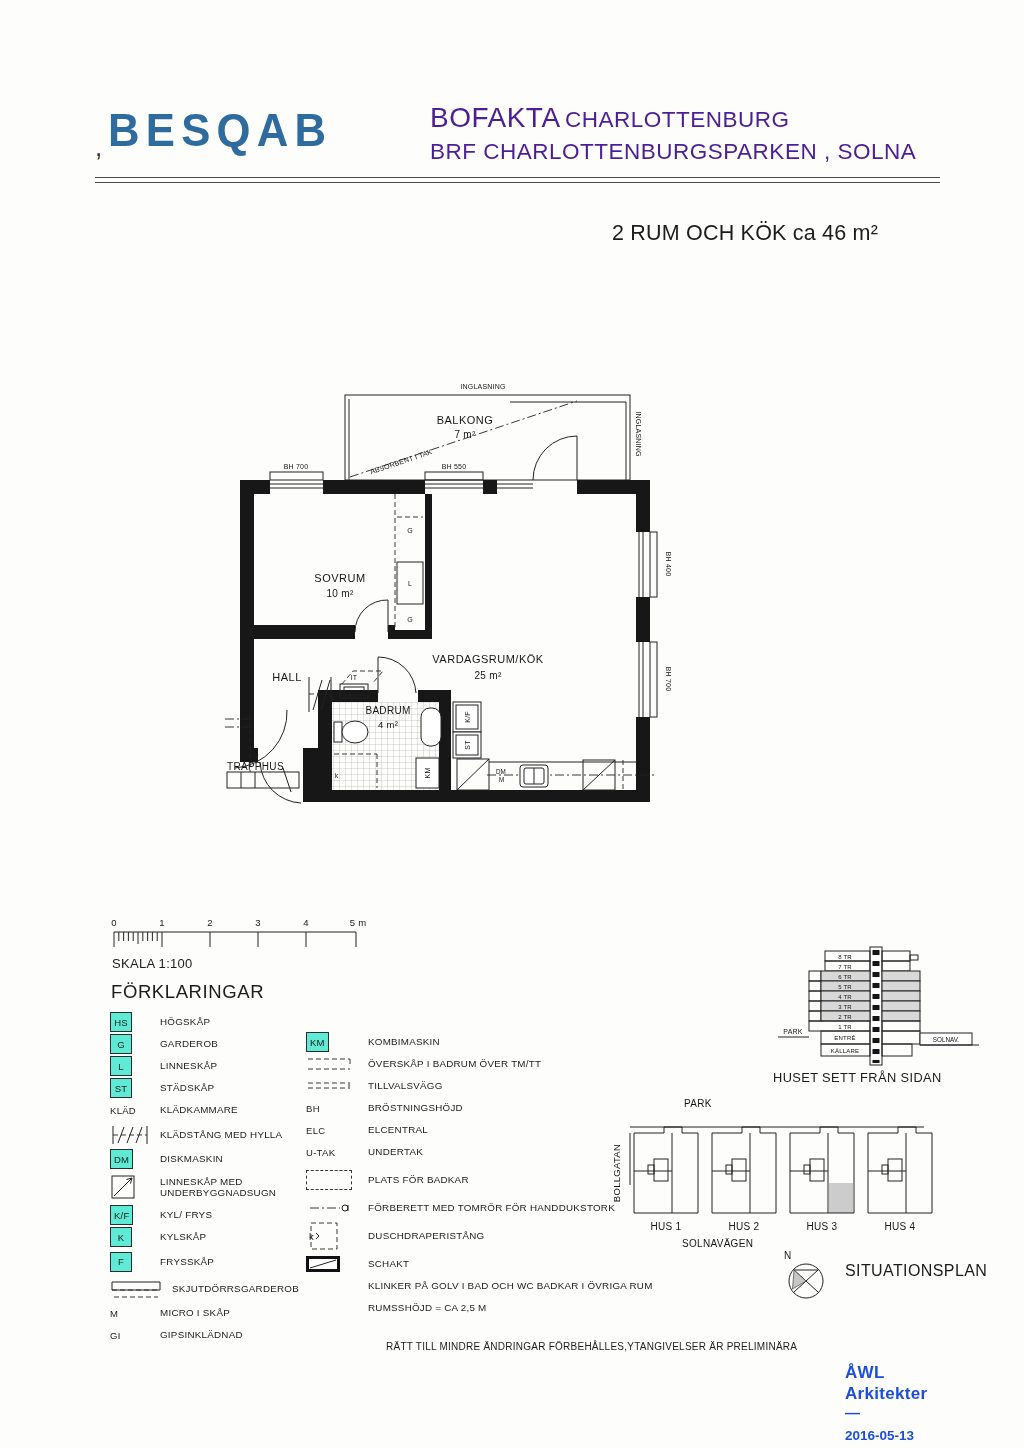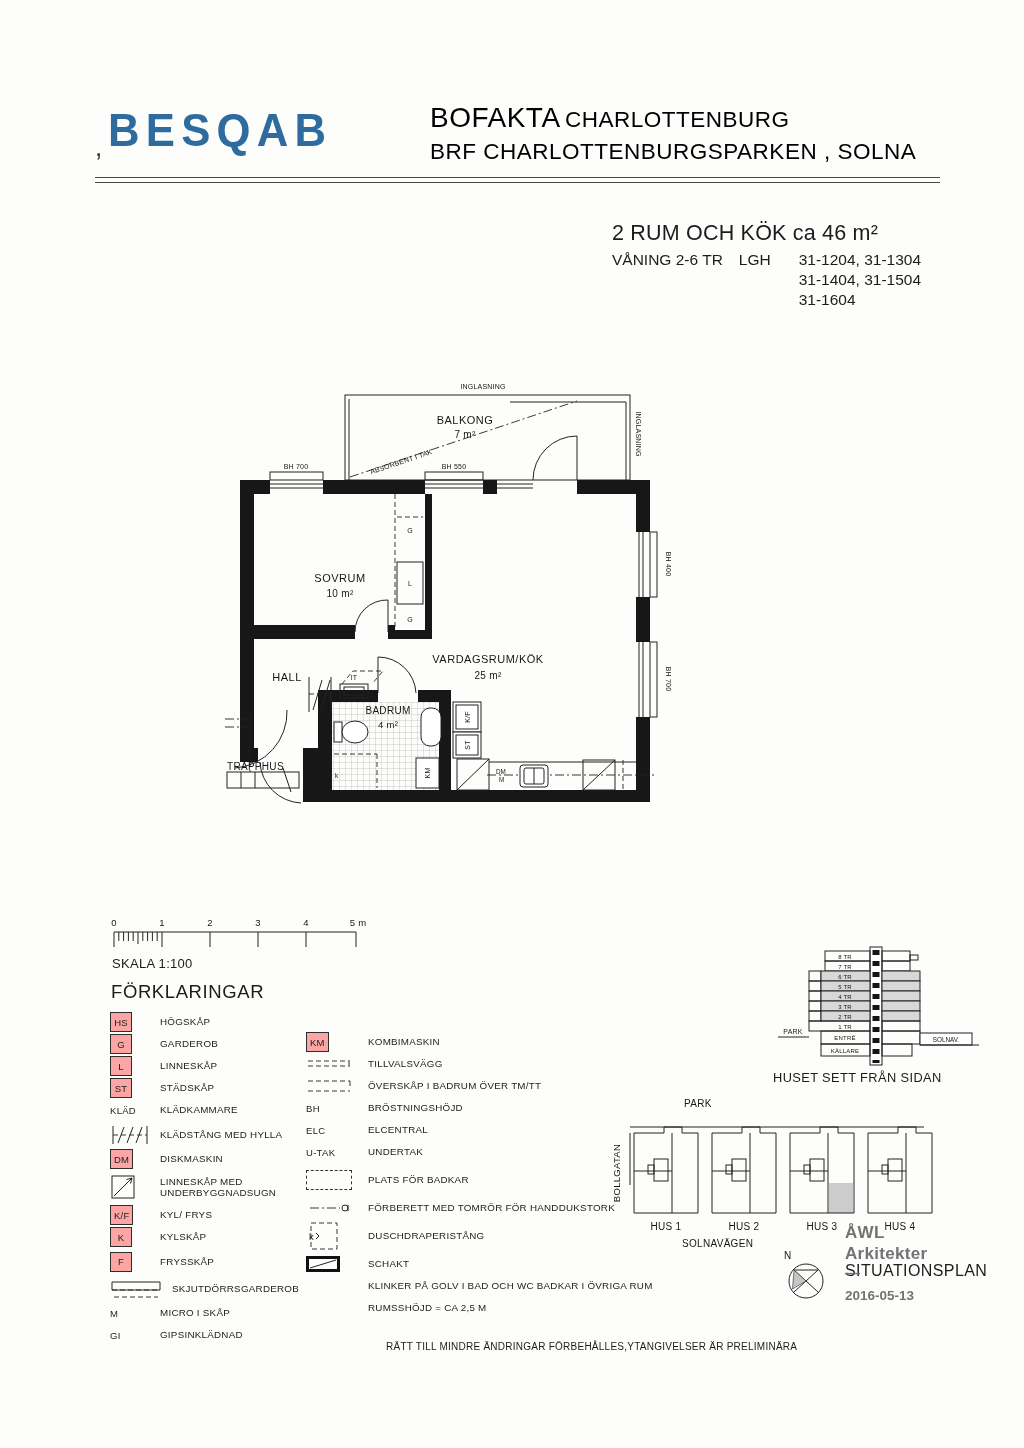--- a/index.html
+++ b/index.html
@@ -5,21 +5,21 @@
   *{box-sizing:border-box;margin:0;padding:0}
   body{background:#e9e9e9}
   .page{position:relative;width:1024px;height:1448px;margin:0 auto;background:#fdfdfb;
         font-family:"Liberation Sans",sans-serif;color:#1c1c1c;overflow:hidden}
   .abs{position:absolute}
 
   
   .logo{left:108px;top:104px;font-size:42px;font-weight:800;letter-spacing:6px;color:#2e6b9f;
         transform:scale(1.04,1.1);transform-origin:left top}
   .logo-mark{left:95px;top:132px;font-size:26px;color:#333}
-  .doc-title{left:430px;top:103px;line-height:30px;color:#000000;white-space:nowrap}
+  .doc-title{left:430px;top:103px;line-height:30px;color:#4c1d95;white-space:nowrap}
   .doc-title .big{font-size:28px;letter-spacing:.5px}
   .doc-title .mid{font-size:22.5px;letter-spacing:.5px}
   .rule{left:95px;top:177px;width:845px;height:6px;border-top:1.5px solid #4a4a4a;border-bottom:1.2px solid #4a4a4a}
 
   
   .apt{left:612px;top:221px;width:340px}
   .apt h1{font-size:21.5px;font-weight:400;letter-spacing:.2px;margin-bottom:4px}
   .apt .row{display:flex;font-size:15.5px;line-height:20px}
   .apt .fl{margin-right:16px;white-space:nowrap}
   .apt .lgh{margin-right:28px}
@@ -42,59 +42,50 @@
   
   .skala{left:112px;top:956px;font-size:13px;letter-spacing:.3px}
   .leg-head{left:111px;top:981px;font-size:18.5px;letter-spacing:.6px}
   .leg-col{display:flex;flex-direction:column}
   .leg-row{display:flex;align-items:center;height:22px}
   .leg-row.tall{height:34px}
   .leg-row.med{height:27px}
   .leg-sym{flex:0 0 50px;display:flex;align-items:center}
   .leg-sym.wide{flex-basis:62px}
   .bx{display:inline-flex;align-items:center;justify-content:center;min-width:22px;height:20px;
-      padding:0 3px;border:1.6px solid #2d2d2d;background:#fca5a5;font-size:9.5px;letter-spacing:.2px}
+      padding:0 3px;border:1.6px solid #2d2d2d;background:#5eead4;font-size:9.5px;letter-spacing:.2px}
   .tsym{font-size:9.5px;letter-spacing:.3px}
   .leg-label{font-size:9.8px;letter-spacing:.25px;line-height:11.5px}
   .dashed-rect{width:46px;height:20px;border:1.3px dashed #333}
   .schakt{position:relative;width:34px;height:16px;border:3px solid #111;background:#fff}
 
   .disclaimer{left:386px;top:1341px;font-size:10px;letter-spacing:.25px}
 
   .side-caption{left:773px;top:1070px;font-size:12.8px;letter-spacing:.4px}
   .situationsplan{left:845px;top:1262px;font-size:16px;letter-spacing:.4px}
-  .credits{left:845px;top:1222px;color:#737373}
+  .credits{left:845px;top:1362px;color:#1d4ed8}
   .credits .f{font-size:17px;font-weight:700;line-height:21px;letter-spacing:.3px}
   .credits .d{font-size:15px;font-weight:700;line-height:18px}
   .credits .dt{font-size:13.5px;font-weight:700;margin-top:6px}
 </style>
 </head>
 <body>
 
 <div class="page">
 
   <div class="abs logo-mark">,</div>
   <div class="abs logo">BESQAB</div>
   <div class="abs doc-title">
     <div><span class="big">BOFAKTA</span>&nbsp;<span class="mid">CHARLOTTENBURG</span></div>
     <div class="mid">BRF CHARLOTTENBURGSPARKEN , SOLNA</div>
   </div>
   <div class="abs rule"></div>
 
   <div class="abs apt">
     <h1>2 RUM OCH KÖK ca 46 m²</h1>
-    <div class="row">
-      <span class="fl">VÅNING 2-6 TR</span>
-      <span class="lgh">LGH</span>
-      <span>
-        <div>31-1204, 31-1304</div>
-        <div>31-1404, 31-1504</div>
-        <div>31-1604</div>
-      </span>
-    </div>
   </div>
 
   <svg class="abs" style="left:225px;top:372px" width="470" height="440" viewBox="0 0 470 440">
     <defs>
       <pattern id="tile" width="6" height="6" patternUnits="userSpaceOnUse">
         <path d="M6 0 H0 V6" fill="none" stroke="#a8a8a8" stroke-width="0.6"></path>
       </pattern>
     </defs>
 
     <g>
@@ -372,36 +363,36 @@
 
   <div class="abs leg-col" style="left:306px;top:1031px;width:400px">
     <div class="leg-row">
         <span class="leg-sym wide">
           <span class="bx">KM</span>
         </span>
         <span class="leg-label">KOMBIMASKIN</span>
       </div>
     <div class="leg-row">
         <span class="leg-sym wide">
+      <svg width="48" height="20" viewBox="0 0 48 20">
+        <path class="dsh" d="M2 5 H44 M44 5 V11"></path>
+            <path class="dsh" d="M2 15 H44"></path>
+      </svg>
+        </span>
+        <span class="leg-label">ÖVERSKÅP I BADRUM ÖVER TM/TT</span>
+      </div>
+    <div class="leg-row">
+        <span class="leg-sym wide">
       <svg width="48" height="14" viewBox="0 0 48 14">
         <path class="dsh" d="M2 4 H40"></path>
             <path class="dsh" d="M2 9 H40"></path>
             <path class="th" d="M43 3 V10"></path>
       </svg>
         </span>
         <span class="leg-label">TILLVALSVÄGG</span>
-      </div>
-    <div class="leg-row">
-        <span class="leg-sym wide">
-      <svg width="48" height="20" viewBox="0 0 48 20">
-        <path class="dsh" d="M2 5 H44 M44 5 V11"></path>
-            <path class="dsh" d="M2 15 H44"></path>
-      </svg>
-        </span>
-        <span class="leg-label">ÖVERSKÅP I BADRUM ÖVER TM/TT</span>
       </div>
     <div class="leg-row">
         <span class="leg-sym wide">
           <span class="tsym">BH</span>
         </span>
         <span class="leg-label">BRÖSTNINGSHÖJD</span>
       </div>
     <div class="leg-row">
         <span class="leg-sym wide">
           <span class="tsym">ELC</span>

